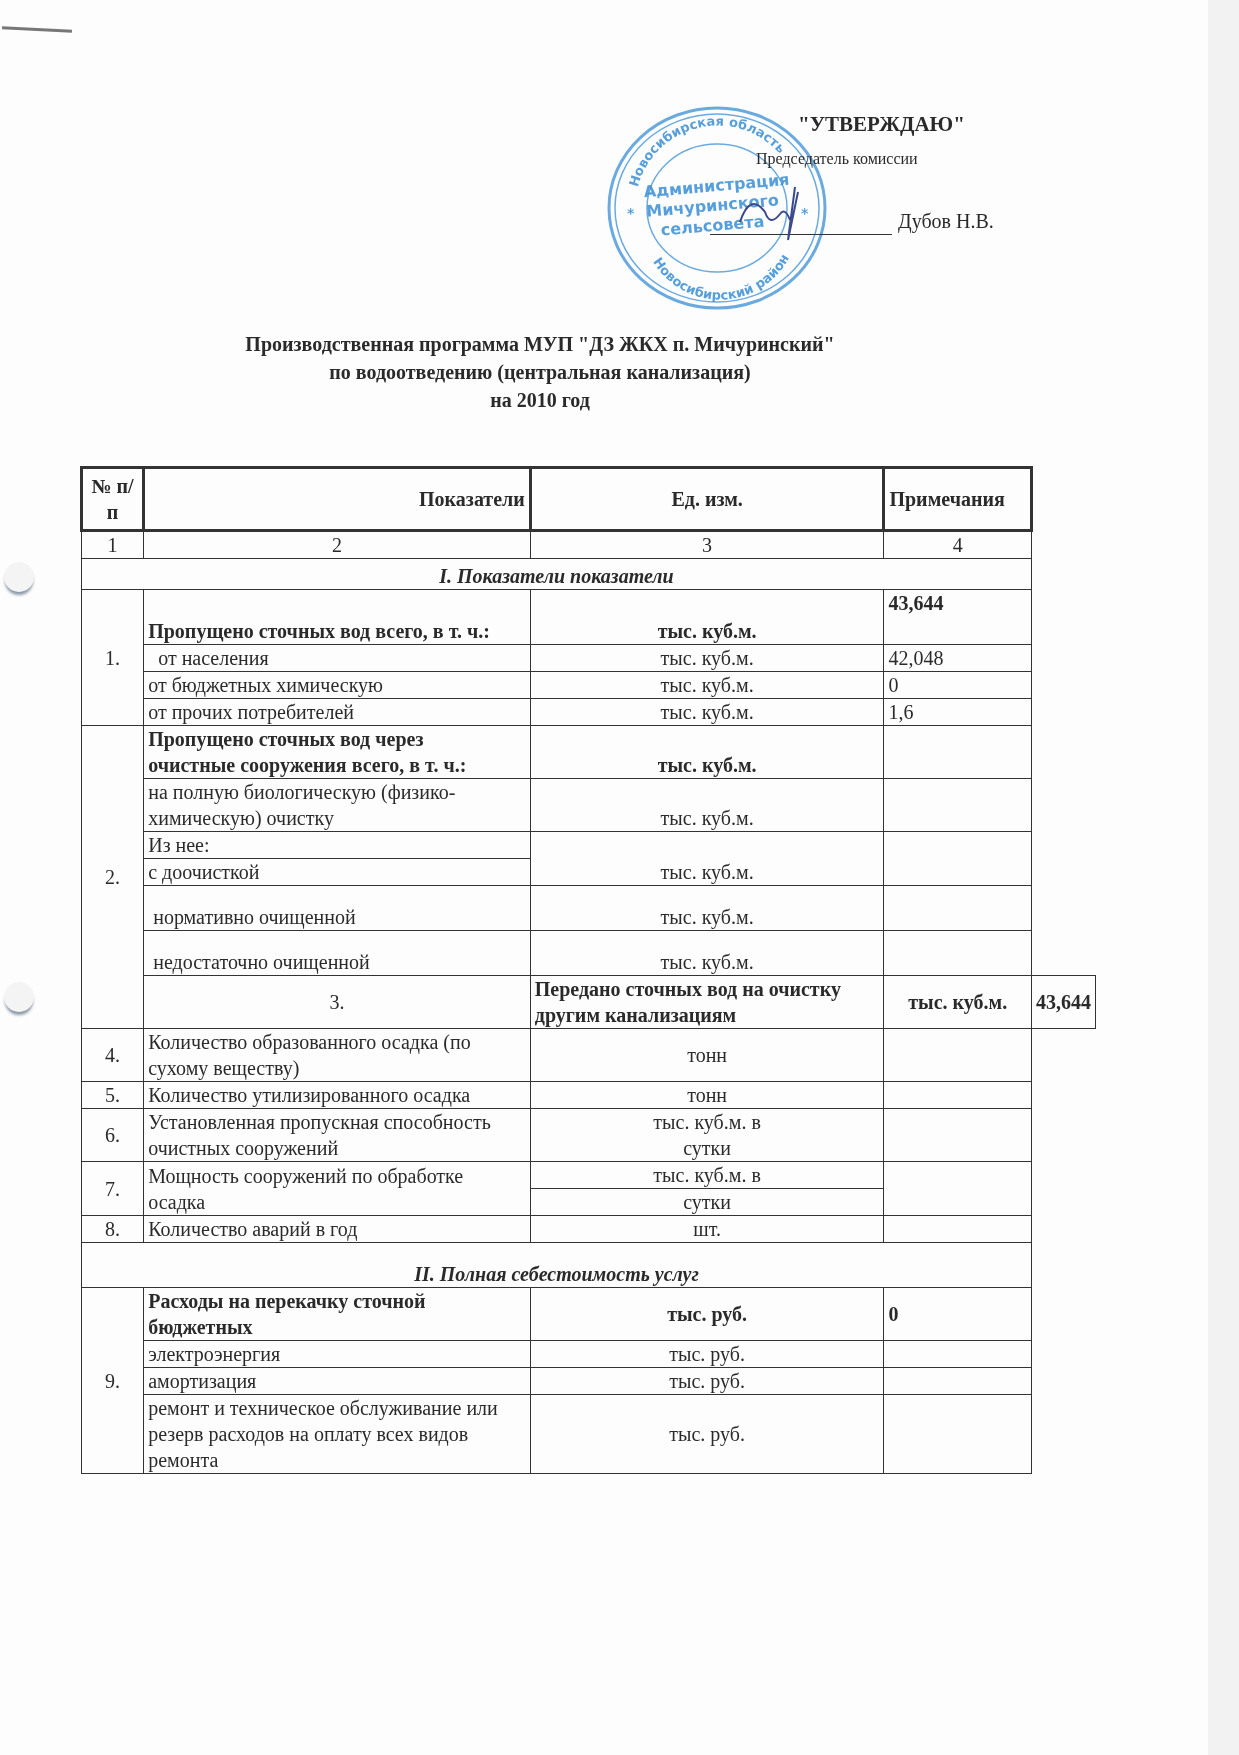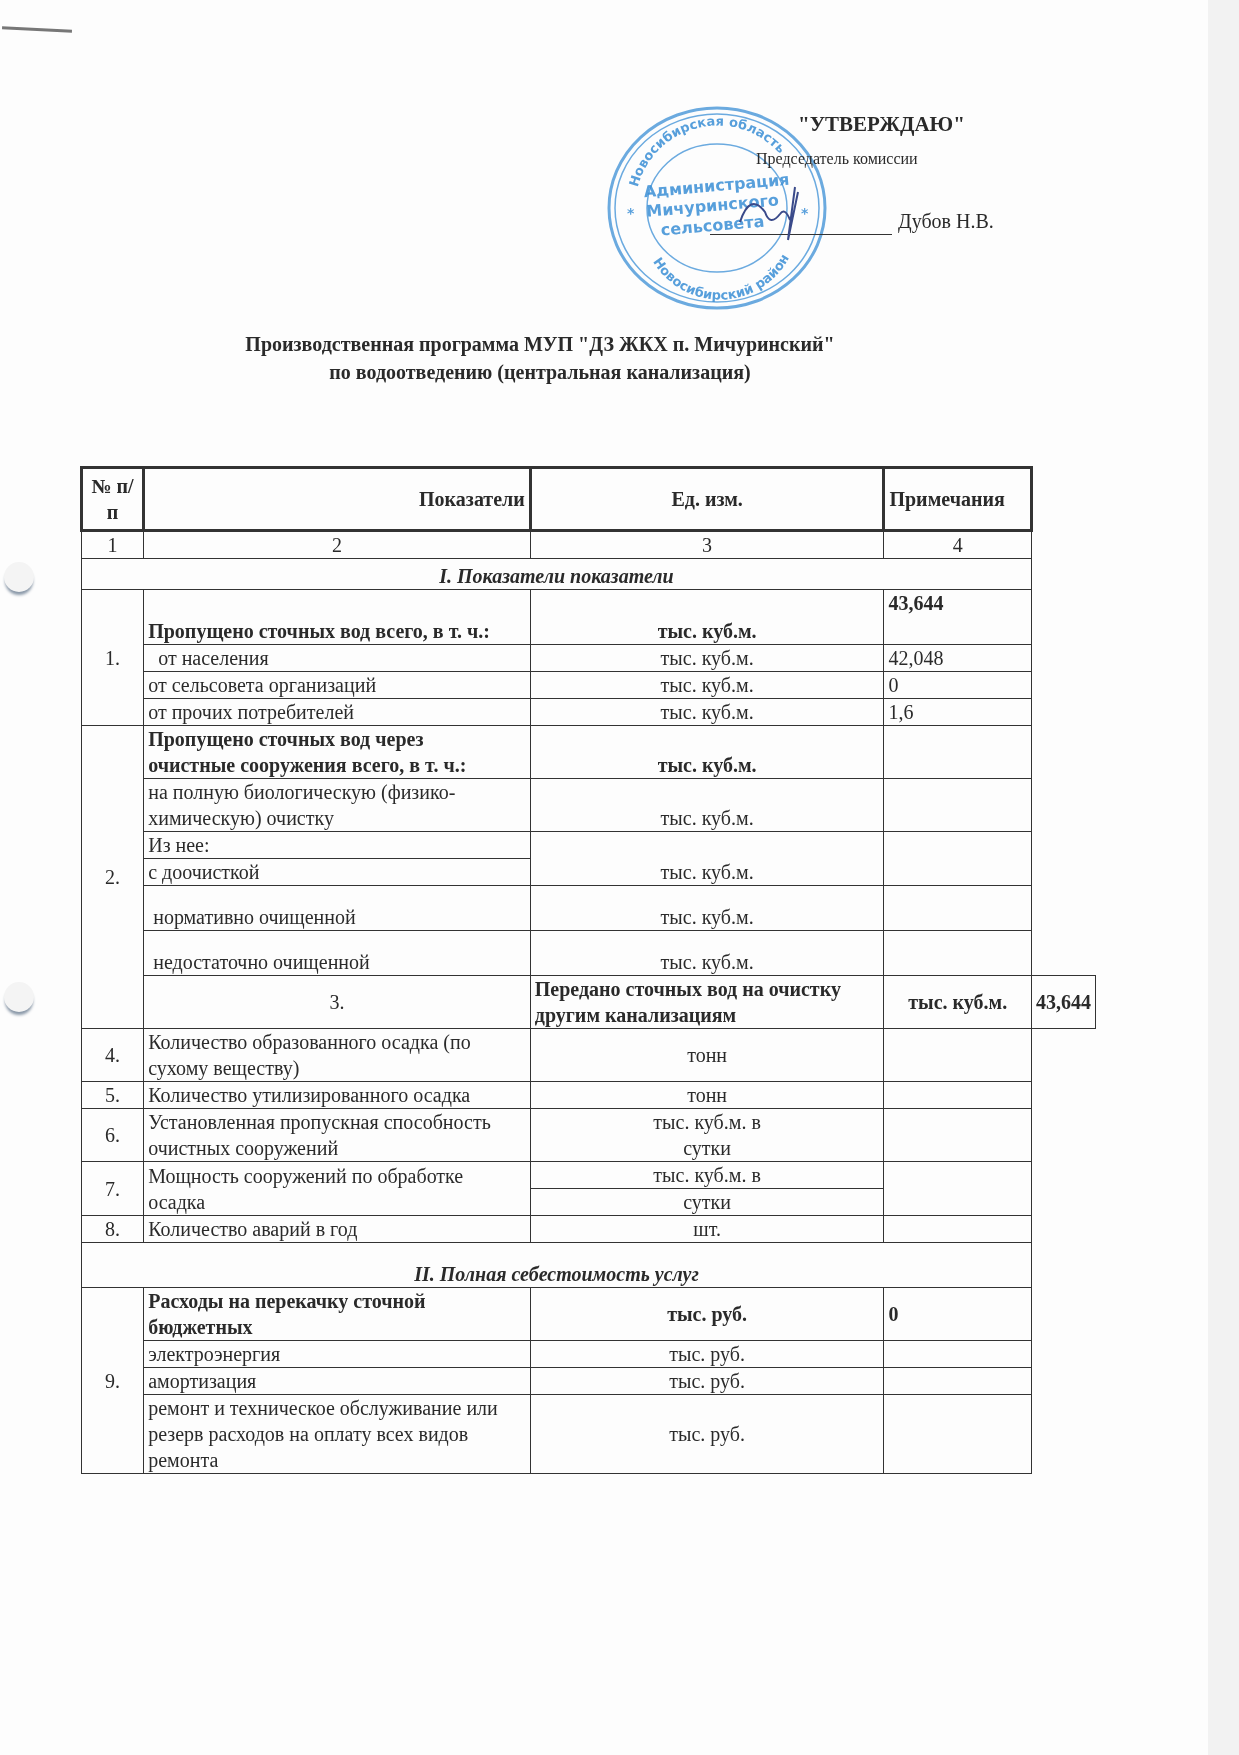--- a/index.html
+++ b/index.html
@@ -73,20 +73,21 @@
     <svg width="120" height="60" style="position:absolute;left:20px;top:-30px">
       <path d="M10 40 Q20 10 35 30 Q40 45 50 32 Q55 25 60 38 M65 5 L58 58 L68 10" stroke="#3a4a8a" stroke-width="2" fill="none"></path>
     </svg>
   </div>
   <div class="t3">Дубов Н.В.</div>
 </div>
 
 <div class="doc-title">
   <div>Производственная программа МУП "ДЗ ЖКХ п. Мичуринский"</div>
   <div>по водоотведению (центральная канализация)</div>
+  <div>на 2010 год</div>
 </div>
 
 <table class="main">
   <tbody>
       <tr>
     <th class="c1">№ п/п</th>
     <th class="c2" style="text-align:right">Показатели</th>
     <th class="c3">Ед. изм.</th>
     <th class="c4">Примечания</th>
   </tr>
@@ -105,21 +106,21 @@
     <td class="c2 bold" style="height:54px">Пропущено сточных вод всего, в т. ч.:</td>
     <td class="c3 bold">тыс. куб.м.</td>
     <td class="c4 bold top">43,644</td>
   </tr>
   <tr>
     <td class="c2" style="white-space:pre">  от населения</td>
     <td class="c3">тыс. куб.м.</td>
     <td class="c4">42,048</td>
   </tr>
   <tr>
-    <td class="c2">от сельсовета организаций</td>
+    <td class="c2">от бюджетных химическую</td>
     <td class="c3">тыс. куб.м.</td>
     <td class="c4">0</td>
   </tr>
   <tr>
     <td class="c2">от прочих потребителей</td>
     <td class="c3">тыс. куб.м.</td>
     <td class="c4">1,6</td>
   </tr>
 
   <tr>

